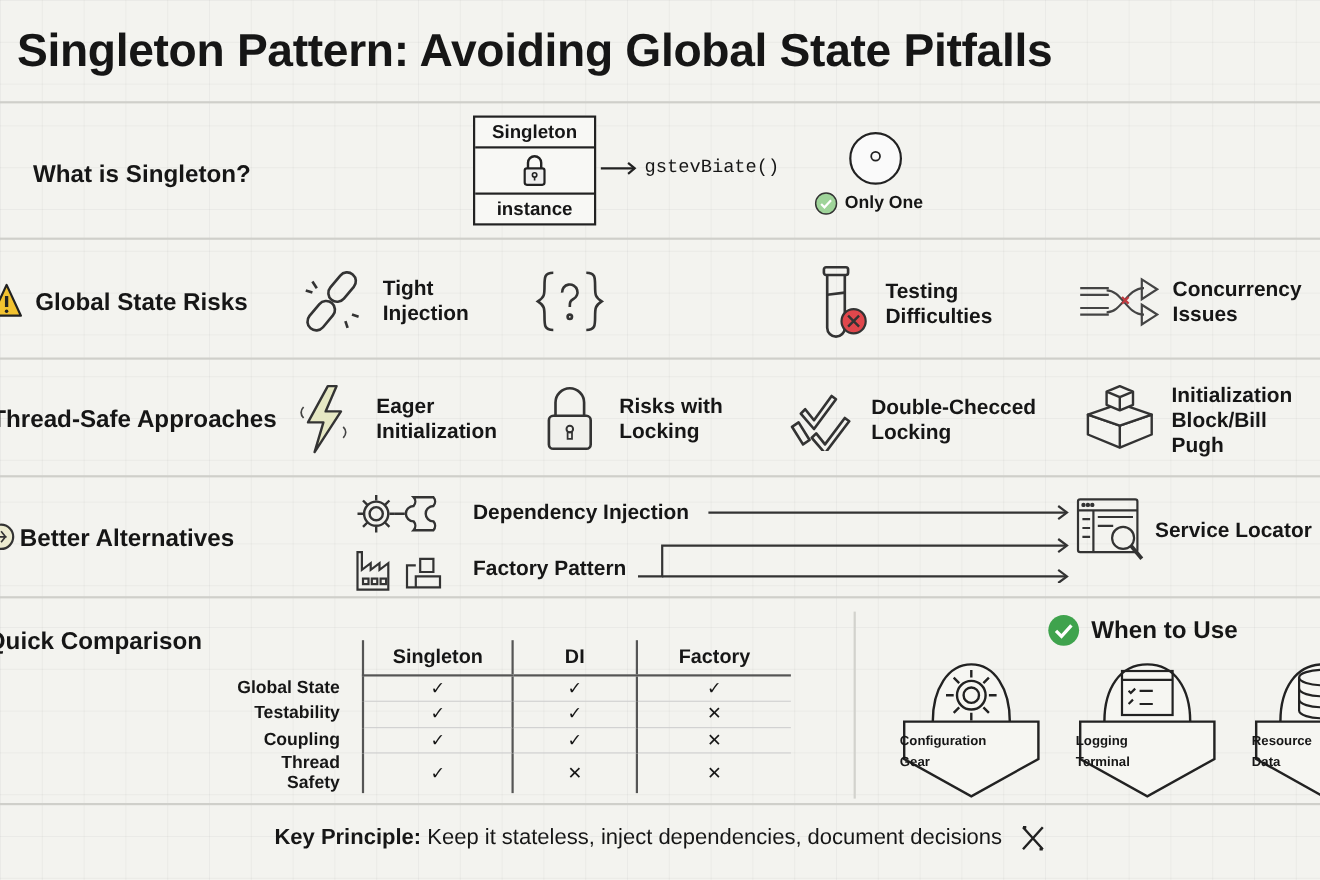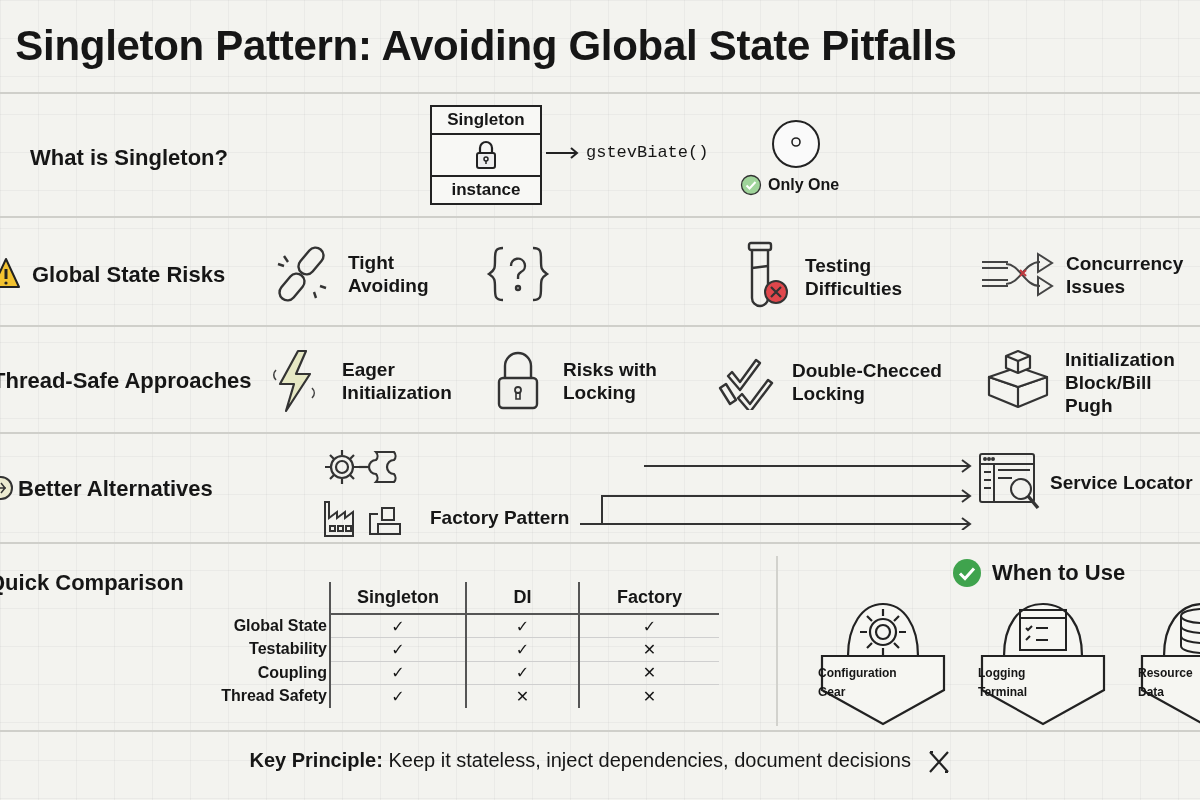--- a/index.html
+++ b/index.html
@@ -29,21 +29,21 @@
   .item svg { flex: none; }
   
   .sbox { position: absolute; left: 430px; top: 105px; width: 112px; height: 100px; border: 2px solid #222; background: #f8f8f5; }
   .sbox .row { border-bottom: 2px solid #222; text-align: center; font-size: 17px; font-weight: bold; }
   .sbox .row:last-child { border-bottom: none; }
   .mono { font-family: "Liberation Mono", "DejaVu Sans Mono", monospace; }
   
   .cmp { position: absolute; left: 210px; top: 582px; border-collapse: collapse; font-size: 16px; }
   .cmp th { font-size: 18px; font-weight: bold; height: 32px; padding: 0 8px; border-bottom: 2px solid #555; }
   .cmp td { height: 23.5px; text-align: center; border-bottom: 1px solid #cfcfcf; }
-  .cmp td.rh { text-align: right; font-weight: bold; padding-right: 2px; border-bottom: none; }
+  .cmp td.rh { text-align: right; font-weight: bold; padding-right: 20px; border-bottom: none; }
   .cmp .vl { border-left: 2px solid #555; }
   .badge { position: absolute; width: 130px; height: 140px; }
   .badge .btxt { position: absolute; left: 0; width: 100%; top: 70px; font-size: 12px; font-weight: bold; line-height: 19px; white-space: pre-line; }
   .footer { position: absolute; left: 0; width: 1200px; top: 749px; text-align: center; font-size: 20px; }
 </style>
 </head>
 <body>
 
 <div class="grid-bg"></div>
 
@@ -96,21 +96,21 @@
       <g fill="none" stroke="#333" stroke-width="2.4">
         <rect x="33" y="4" width="16" height="30" rx="8" transform="rotate(40 41 19)"></rect>
         <rect x="14" y="30" width="16" height="30" rx="8" transform="rotate(40 22 45)"></rect>
         <line x1="14" y1="14" x2="18" y2="20"></line>
         <line x1="8" y1="22" x2="14" y2="24"></line>
         <line x1="50" y1="44" x2="56" y2="46"></line>
         <line x1="44" y1="50" x2="46" y2="56"></line>
       </g>
     </svg>
   <span class="lbl" style="margin-left:14px">Tight
-Avoiding</span>
+Injection</span>
 </div>
 <div class="item" style="left:485px;top:244px">
   <svg width="66" height="62" viewBox="0 0 66 62">
       <g fill="none" stroke="#333" stroke-width="2.4">
         <path d="M18 4c-8 0-8 4-8 12s0 10-6 14c6 4 6 6 6 14s0 12 8 12"></path>
         <path d="M48 4c8 0 8 4 8 12s0 10 6 14c-6 4-6 6-6 14s0 12-8 12"></path>
         <path d="M26 22a7 7 0 1 1 10 6c-3 2-3 3-3 7"></path>
         <circle cx="33" cy="44" r="2"></circle>
       </g>
     </svg>
@@ -203,20 +203,21 @@
 <div class="item" style="left:322px;top:446px">
   <svg width="100" height="42" viewBox="0 0 100 42">
       <g fill="none" stroke="#333" stroke-width="2.2">
         <circle cx="20" cy="21" r="6"></circle>
         <path d="M20 4v5M20 33v5M3 21h5M32 21h5M8 9l4 4M28 29l4 4M8 33l4-4M28 13l4-4"></path>
         <circle cx="20" cy="21" r="11"></circle>
         <line x1="37" y1="21" x2="46" y2="21"></line>
         <path d="M54 6h18a6 6 0 0 1 0 8 6 6 0 0 0 0 14 6 6 0 0 1 0 8H54a6 6 0 0 0 0-8 6 6 0 0 1 0-14 6 6 0 0 0 0-8z"></path>
       </g>
     </svg>
+  <span style="font-size:19px;font-weight:bold;margin-left:8px">Dependency Injection</span>
 </div>
 <div class="item" style="left:322px;top:498px">
   <svg width="100" height="40" viewBox="0 0 100 40">
       <g fill="none" stroke="#333" stroke-width="2">
         <path d="M3 38V4h4v16l8-6v6l8-6v6l8-6v24z"></path>
         <rect x="8" y="28" width="5" height="5"></rect>
         <rect x="16" y="28" width="5" height="5"></rect>
         <rect x="24" y="28" width="5" height="5"></rect>
         <path d="M56 16h-8v20h8M60 10h12v12H60zM56 26h22v10H56z"></path>
       </g>

